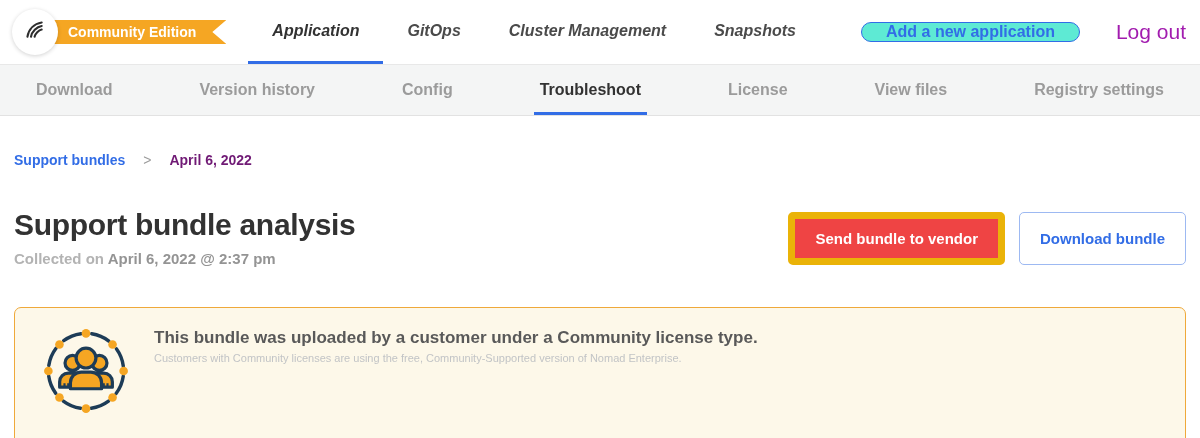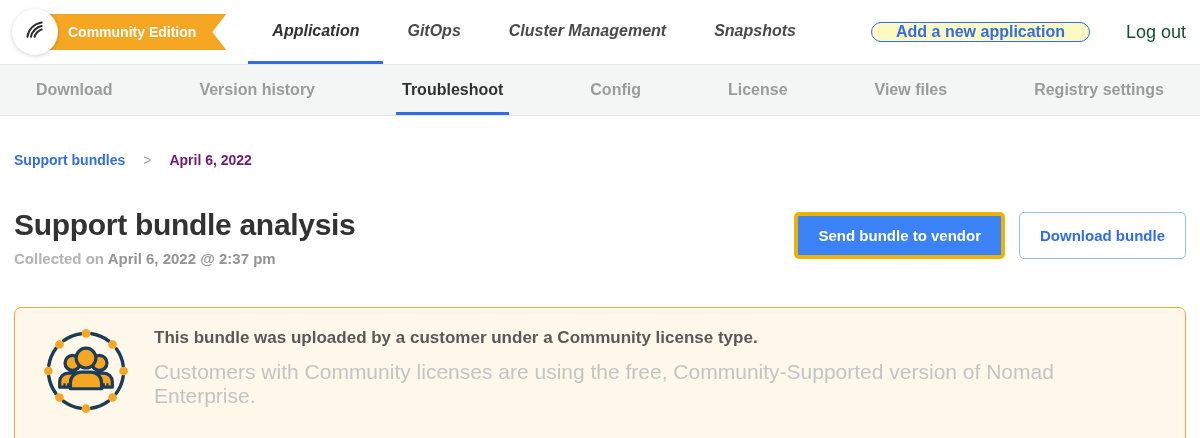--- a/index.html
+++ b/index.html
@@ -13,31 +13,31 @@
   *{margin:0;padding:0;box-sizing:border-box;}
   html,body{width:1200px;height:438px;overflow:hidden;background:#fff;
     font-family:"Liberation Sans","DejaVu Sans",sans-serif;}
   
   .topnav{height:64px;display:flex;align-items:stretch;background:#fff;padding:0 14px 0 12px;}
   .brand{display:flex;align-items:center;position:relative;}
   .logo-circle{width:46px;height:46px;border-radius:50%;background:#fff;
     box-shadow:0 1px 4px rgba(0,0,0,.18);display:flex;align-items:center;justify-content:center;
     position:relative;z-index:2;}
   .ribbon{background:var(--ribbon-orange);color:#fff;font-size:14px;font-weight:700;
-    height:36px;display:flex;align-items:center;padding:0 30px 0 22px;margin-left:-12px;
+    height:24px;display:flex;align-items:center;padding:0 30px 0 22px;margin-left:-12px;
     clip-path:polygon(0 0,100% 0,calc(100% - 14px) 50%,100% 100%,0 100%);white-space:nowrap;}
   .top-tabs{display:flex;align-items:stretch;margin-left:22px;}
   .top-tab{display:flex;align-items:center;padding:0 24px;font-size:16px;font-weight:700;
     color:#4A4A4A;cursor:pointer;border-bottom:3px solid transparent;white-space:nowrap;font-style:italic;}
   .top-tab.active{color:#323232;border-bottom-color:var(--accent-blue);}
   .topnav-right{margin-left:auto;display:flex;align-items:center;gap:36px;}
-  .btn-pill{border:1px solid var(--accent-blue);color:var(--accent-blue);background:#fef9c3;
+  .btn-pill{border:1px solid var(--accent-blue);color:var(--accent-blue);background:#5eead4;
     border-radius:22px;padding:0 24px;font-size:16px;font-weight:700;cursor:pointer;
     font-family:inherit;white-space:nowrap;}
-  .logout{font-size:18px;color:#14532d;cursor:pointer;white-space:nowrap;}
+  .logout{font-size:21px;color:#a21caf;cursor:pointer;white-space:nowrap;}
   
   .subnav{height:52px;background:var(--subnav-bg);border-top:1px solid #E8E8E8;
     border-bottom:1px solid #E2E2E2;display:flex;align-items:stretch;
     justify-content:space-between;padding:0 30px 0 30px;}
   .subnav-item{display:flex;align-items:center;padding:0 6px;font-size:16px;font-weight:700;
     color:#9B9B9B;cursor:pointer;border-bottom:3px solid transparent;border-top:3px solid transparent;
     white-space:nowrap;}
   .subnav-item.active{color:#323232;border-bottom-color:var(--accent-blue);}
   
   .content{padding:36px 14px 0 14px;}
@@ -46,28 +46,28 @@
   .crumb-sep{color:#9B9B9B;font-weight:400;}
   .crumb-current{color:#701a75;}
   .title-row{display:flex;justify-content:space-between;align-items:flex-start;margin-top:40px;}
   .page-title{font-size:30px;font-weight:700;color:#323232;letter-spacing:-.3px;}
   .collected{margin-top:8px;font-size:15px;font-weight:700;}
   .collected .prefix{color:#B3B3B3;}
   .collected .value{color:#949494;}
   .actions{display:flex;gap:14px;margin-top:4px;}
   .btn{font-family:inherit;font-size:15px;font-weight:700;border-radius:5px;
     padding:11px 20px;cursor:pointer;white-space:nowrap;}
-  .btn-primary{background:#3b82f6;color:#fff;border:4px solid #eab308;}
+  .btn-primary{background:#ef4444;color:#fff;border:7px solid #eab308;}
   .btn-outline{background:#fff;color:var(--accent-blue);border:1px solid #9DB9F2;}
   
   .banner{margin:40px 0 0 0;background:var(--banner-bg);border:1px solid var(--banner-border);
     border-radius:7px;display:flex;align-items:flex-start;gap:25px;padding:20px 28px;height:152px;}
   .banner-icon{flex:0 0 auto;width:86px;height:86px;}
   .banner-text .b-title{font-size:17px;font-weight:700;color:#595959;}
-  .banner-text .b-sub{margin-top:12px;font-size:21px;color:#C2C4C6;}
+  .banner-text .b-sub{margin-top:4px;font-size:11px;color:#C2C4C6;}
 </style>
 </head>
 <body>
 
 <header class="topnav">
   <div class="brand">
     <div class="logo-circle">
       <span>
         <svg viewBox="0 0 24 24" width="26" height="26" aria-hidden="true">
           <g fill="none" stroke="#2E2E2E" stroke-width="1.9" stroke-linecap="round">
@@ -92,22 +92,22 @@
 
   <div class="topnav-right">
     <button class="btn-pill">Add a new application</button>
     <span class="logout">Log out</span>
   </div>
 </header>
 
 <nav class="subnav">
   <div class="subnav-item">Download</div>
   <div class="subnav-item">Version history</div>
+  <div class="subnav-item">Config</div>
   <div class="subnav-item active">Troubleshoot</div>
-  <div class="subnav-item">Config</div>
   <div class="subnav-item">License</div>
   <div class="subnav-item">View files</div>
   <div class="subnav-item">Registry settings</div>
 </nav>
 
 <main class="content">
 
   <div class="breadcrumb">
     <span class="crumb-link">Support bundles</span>
     <span class="crumb-sep">&gt;</span>

